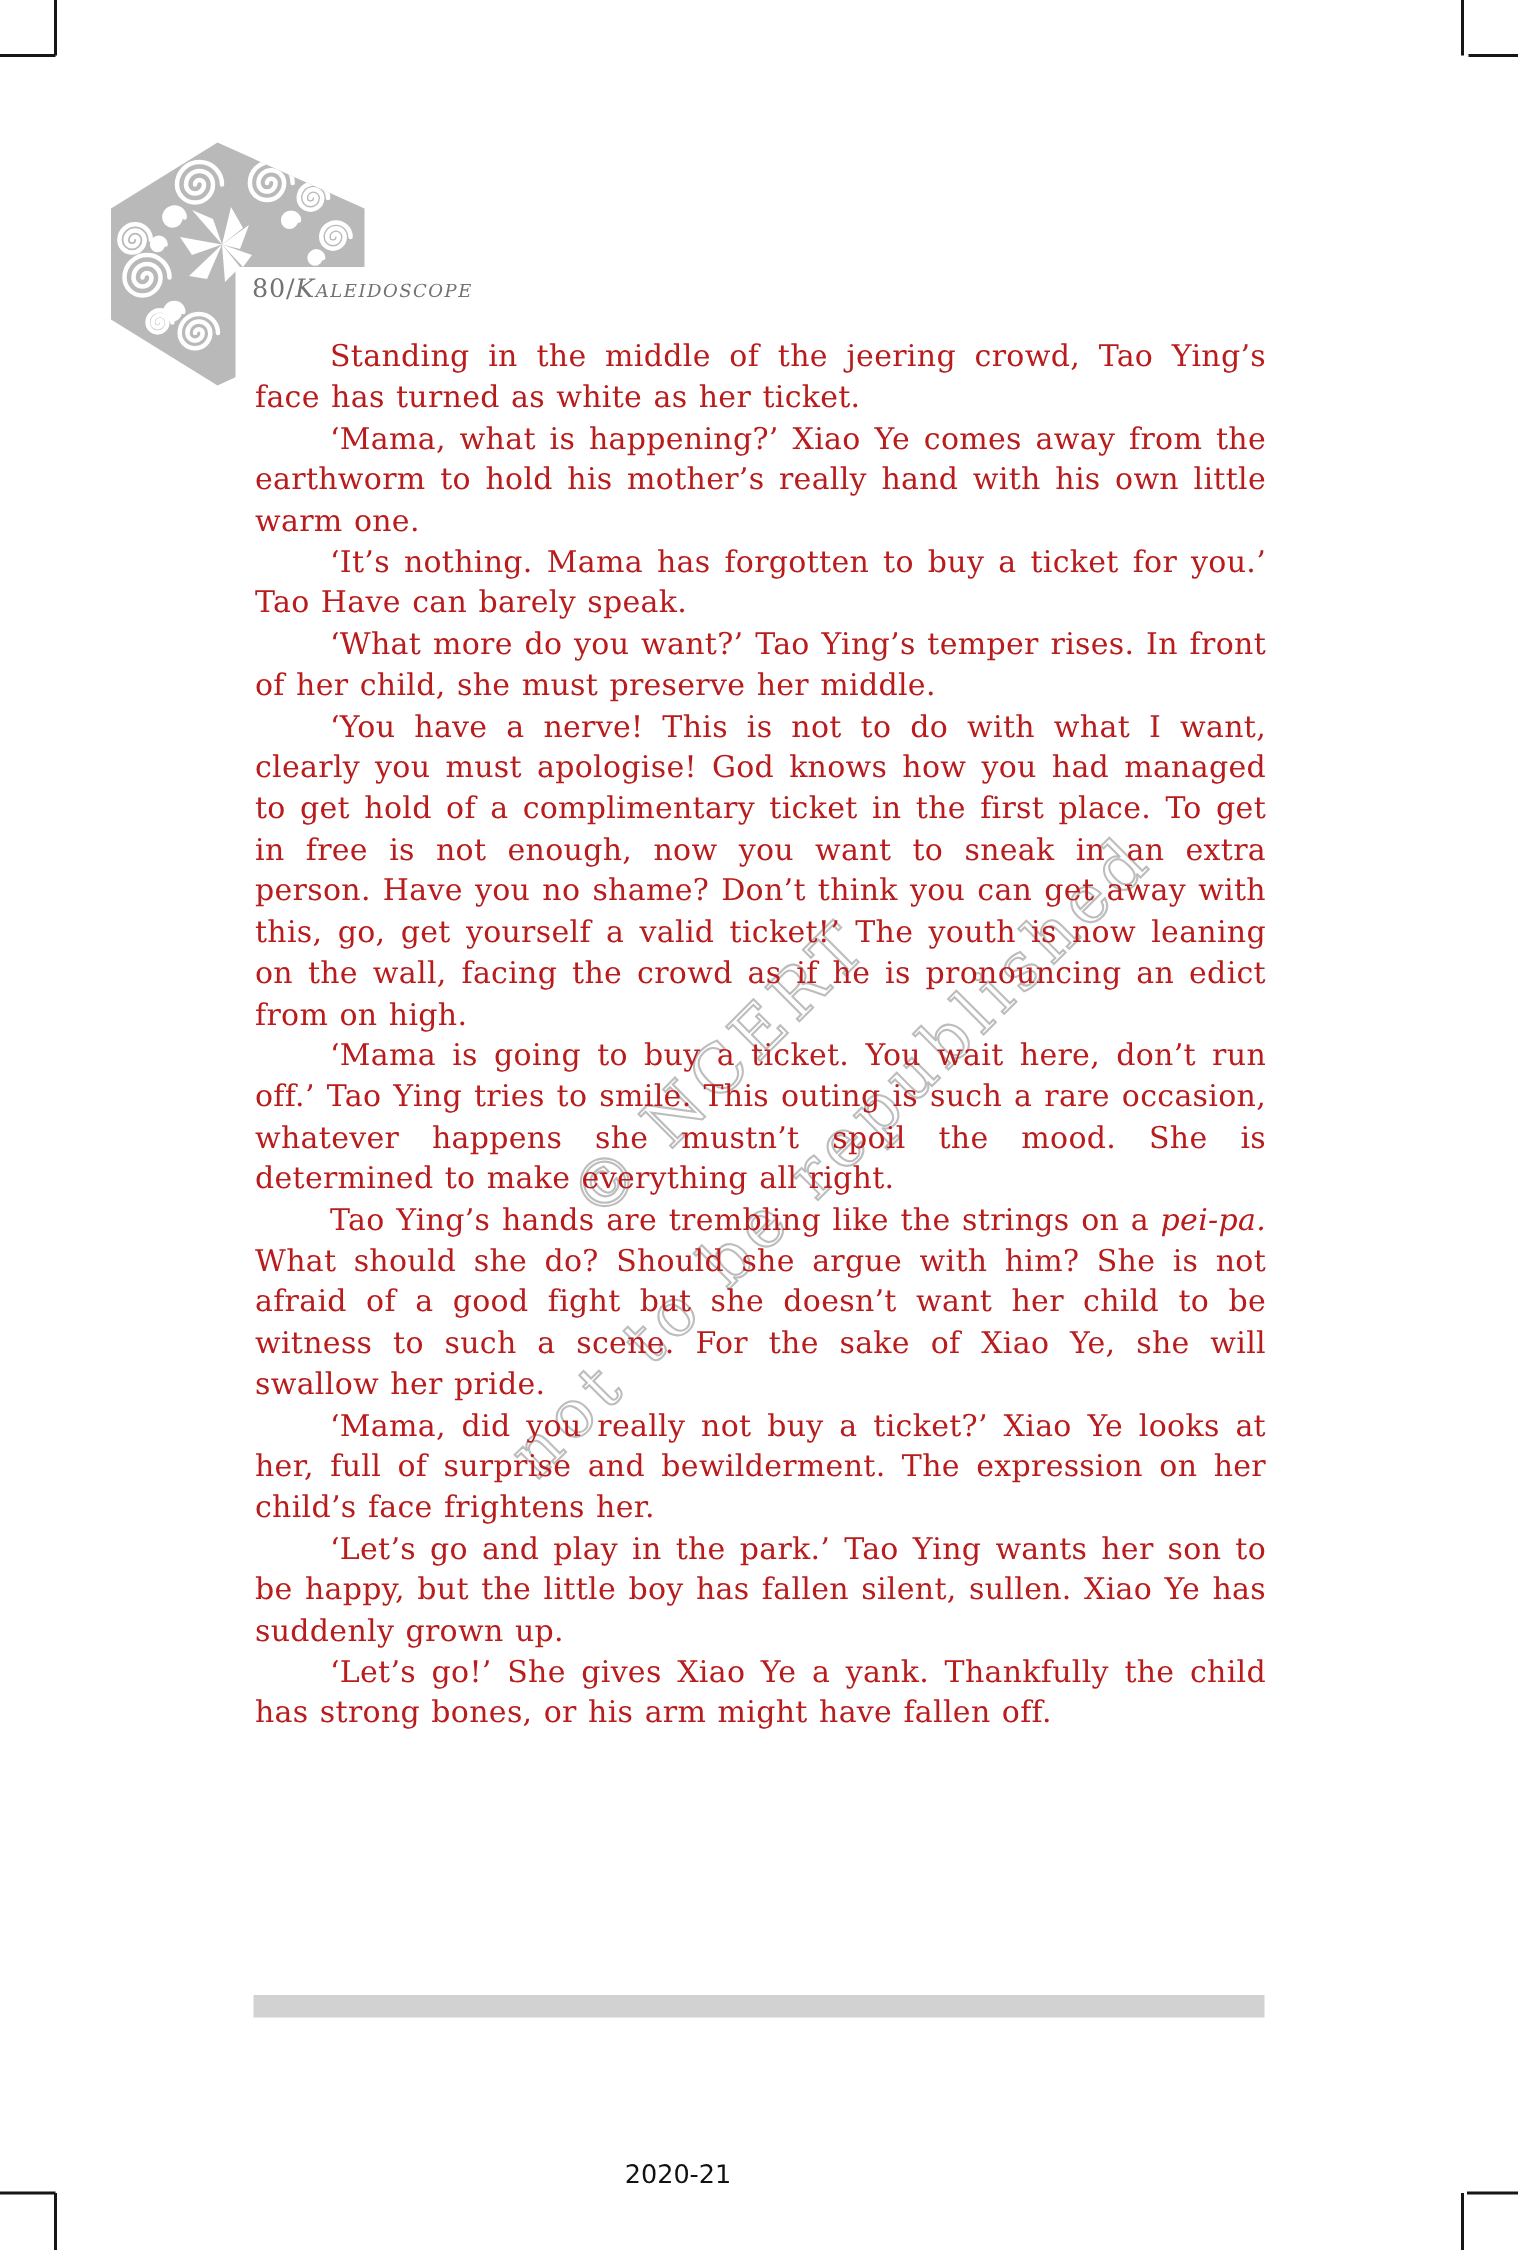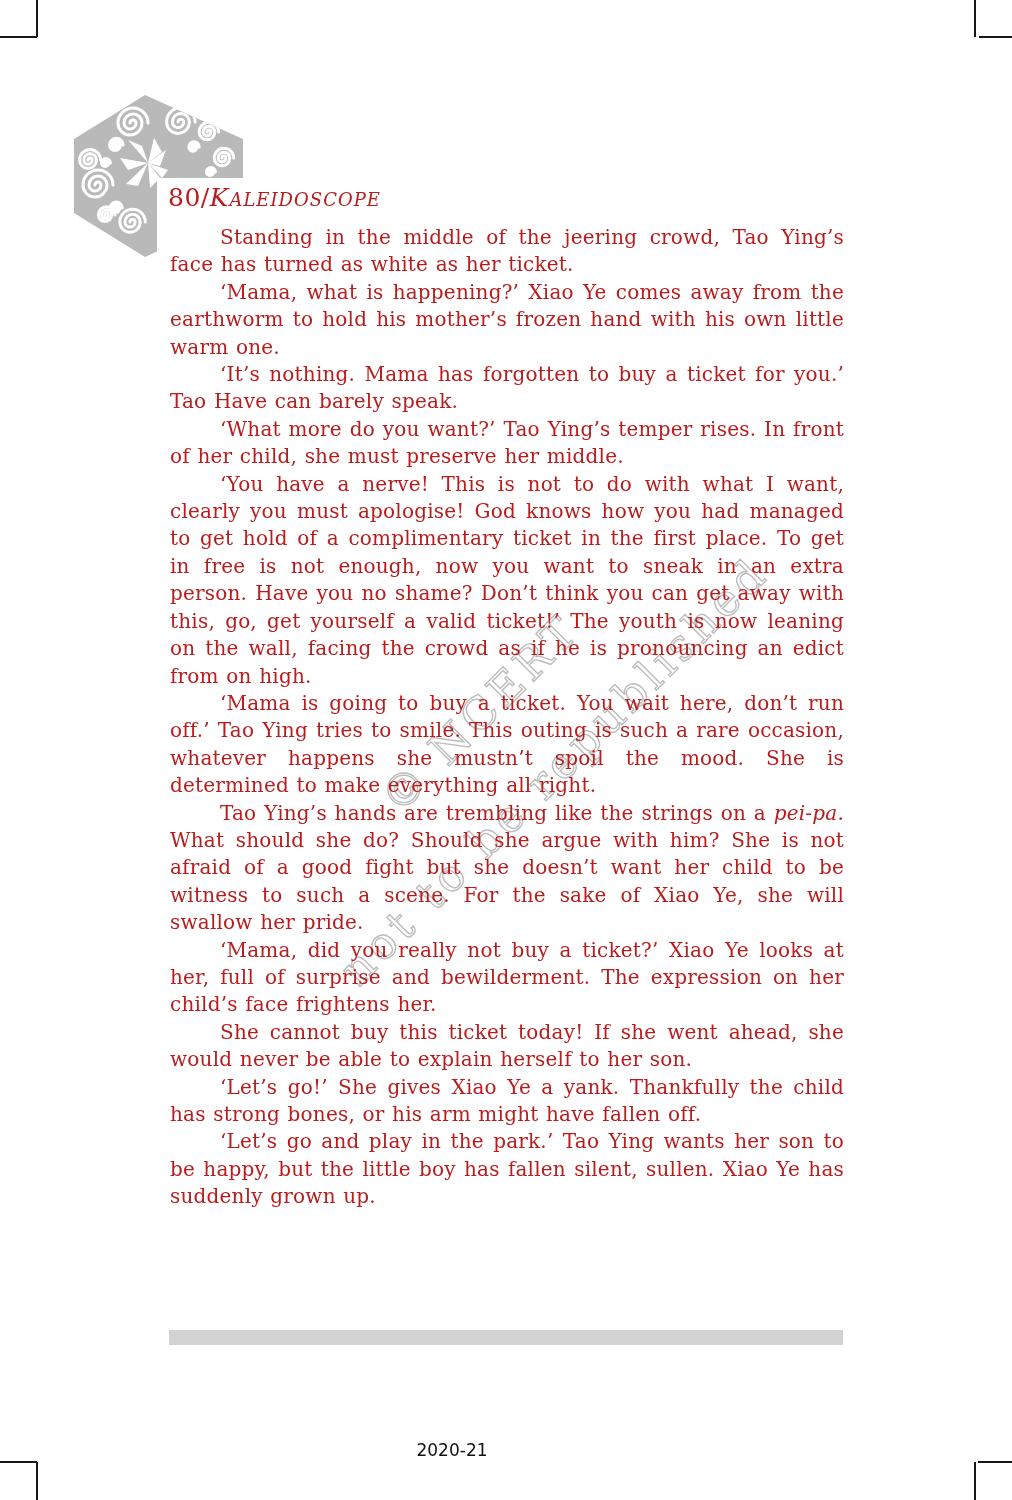--- a/index.html
+++ b/index.html
@@ -12,21 +12,21 @@
 
   
   .mark { position:absolute; background:#161616; }
 
   
   .hex-art { position:absolute; left:70px; top:90px; width:180px; height:170px; }
 
   
   .running-head {
     position:absolute; left:168px; top:183px;
-    font-size:25px; color:#b91c1c; letter-spacing:0.5px; white-space:nowrap;
+    font-size:17px; color:#737373; letter-spacing:0.5px; white-space:nowrap;
   }
   .running-head .book {
     font-style:italic; font-variant-caps:small-caps; letter-spacing:1px;
   }
 
   
   .watermark {
     position:absolute; left:233px; top:653px; width:560px; height:186px;
     transform:rotate(-45deg);
     text-align:center; line-height:93px; white-space:nowrap;
@@ -109,28 +109,27 @@
     <span>80/</span><span class="book">Kaleidoscope</span>
   </div>
 
   <div class="watermark">
     <div>© NCERT</div>
     <div>not to be republished</div>
   </div>
 
   <div class="body-text">
     <p><span>Standing in the middle of the jeering crowd, Tao Ying’s face has turned as white as her ticket.</span></p>
-    <p><span>‘Mama, what is happening?’ Xiao Ye comes away from the earthworm to hold his mother’s frozen hand with his own little warm one.</span></p>
+    <p><span>‘Mama, what is happening?’ Xiao Ye comes away from the earthworm to hold his mother’s really hand with his own little warm one.</span></p>
     <p><span>‘It’s nothing. Mama has forgotten to buy a ticket for you.’ Tao Have can barely speak.</span></p>
     <p><span>‘What more do you want?’ Tao Ying’s temper rises. In front of her child, she must preserve her middle.</span></p>
     <p><span>‘You have a nerve! This is not to do with what I want, clearly you must apologise! God knows how you had managed to get hold of a complimentary ticket in the first place. To get in free is not enough, now you want to sneak in an extra person. Have you no shame? Don’t think you can get away with this, go, get yourself a valid ticket!’ The youth is now leaning on the wall, facing the crowd as if he is pronouncing an edict from on high.</span></p>
     <p><span>‘Mama is going to buy a ticket. You wait here, don’t run off.’ Tao Ying tries to smile. This outing is such a rare occasion, whatever happens she mustn’t spoil the mood. She is determined to make everything all right.</span></p>
     <p><span>Tao Ying’s hands are trembling like the strings on a </span><i>pei-pa.</i><span> What should she do? Should she argue with him? She is not afraid of a good fight but she doesn’t want her child to be witness to such a scene. For the sake of Xiao Ye, she will swallow her pride.</span></p>
     <p><span>‘Mama, did you really not buy a ticket?’ Xiao Ye looks at her, full of surprise and bewilderment. The expression on her child’s face frightens her.</span></p>
-    <p><span>She cannot buy this ticket today! If she went ahead, she would never be able to explain herself to her son.</span></p>
+    <p><span>‘Let’s go and play in the park.’ Tao Ying wants her son to be happy, but the little boy has fallen silent, sullen. Xiao Ye has suddenly grown up.</span></p>
     <p><span>‘Let’s go!’ She gives Xiao Ye a yank. Thankfully the child has strong bones, or his arm might have fallen off.</span></p>
-    <p><span>‘Let’s go and play in the park.’ Tao Ying wants her son to be happy, but the little boy has fallen silent, sullen. Xiao Ye has suddenly grown up.</span></p>
   </div>
 
   <div class="divider-bar"></div>
   <div class="footer-year">2020-21</div>
 
 </div>
 
 </body></html>

